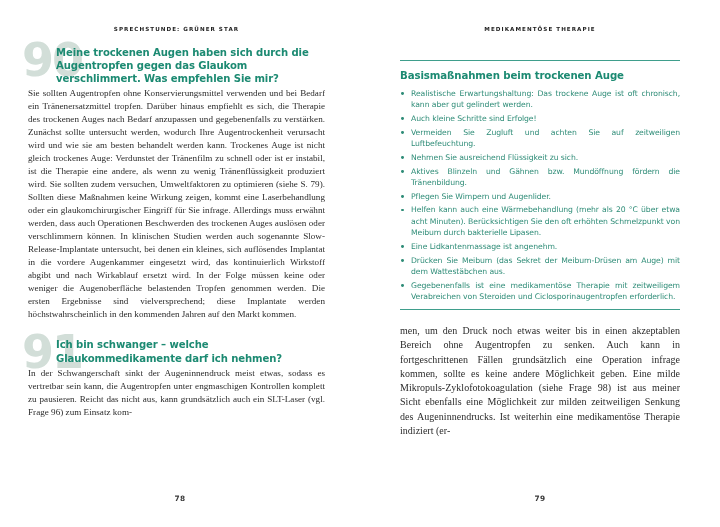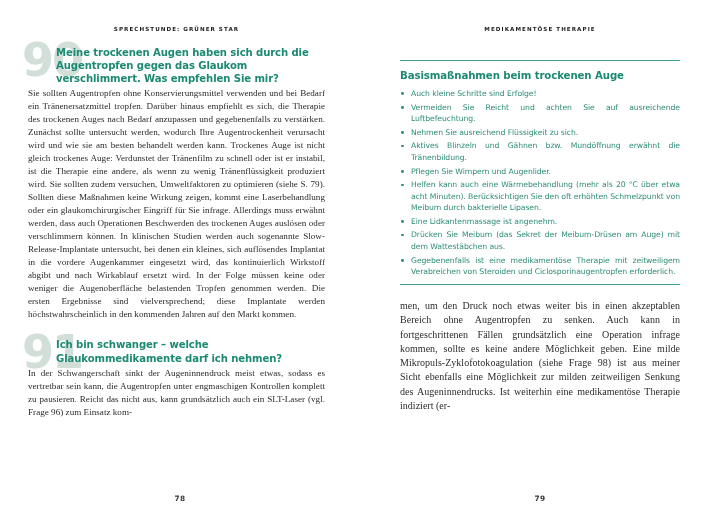--- a/index.html
+++ b/index.html
@@ -183,24 +183,25 @@
     <div class="folio">78</div>
   </div>
 
   <div class="page page-right">
 
     <div class="running-head">Medikamentöse Therapie</div>
 
     <div class="infobox">
       <div class="infobox-title">Basismaßnahmen beim trockenen Auge</div>
       <ul class="bullets">
+        <li>Realistische Erwartungshaltung: Das trockene Auge ist oft chronisch, kann aber gut gelindert werden.</li>
         <li>Auch kleine Schritte sind Erfolge!</li>
-        <li>Vermeiden Sie Reicht und achten Sie auf ausreichende Luftbefeuchtung.</li>
+        <li>Vermeiden Sie Zugluft und achten Sie auf zeitweiligen Luftbefeuchtung.</li>
         <li>Nehmen Sie ausreichend Flüssigkeit zu sich.</li>
-        <li>Aktives Blinzeln und Gähnen bzw. Mundöffnung erwähnt die Tränenbildung.</li>
+        <li>Aktives Blinzeln und Gähnen bzw. Mundöffnung fördern die Tränenbildung.</li>
         <li>Pflegen Sie Wimpern und Augenlider.</li>
         <li>Helfen kann auch eine Wärmebehandlung (mehr als 20 °C über etwa acht Minuten). Berücksichtigen Sie den oft erhöhten Schmelzpunkt von Meibum durch bakterielle Lipasen.</li>
         <li>Eine Lidkantenmassage ist angenehm.</li>
         <li>Drücken Sie Meibum (das Sekret der Meibum-Drüsen am Auge) mit dem Wattestäbchen aus.</li>
         <li>Gegebenenfalls ist eine medikamentöse Therapie mit zeitweiligem Verabreichen von Steroiden und Ciclosporinaugentropfen erforderlich.</li>
       </ul>
     </div>
 
     <p class="right-body">men, um den Druck noch etwas weiter bis in einen akzeptablen Bereich ohne Augentropfen zu senken. Auch kann in fortgeschrittenen Fällen grundsätzlich eine Operation infrage kommen, sollte es keine andere Möglichkeit geben. Eine milde Mikropuls-Zyklofotokoagulation (siehe Frage 98) ist aus meiner Sicht ebenfalls eine Möglichkeit zur milden zeitweiligen Senkung des Augeninnendrucks. Ist weiterhin eine medikamentöse Therapie indiziert (er-</p>
 

